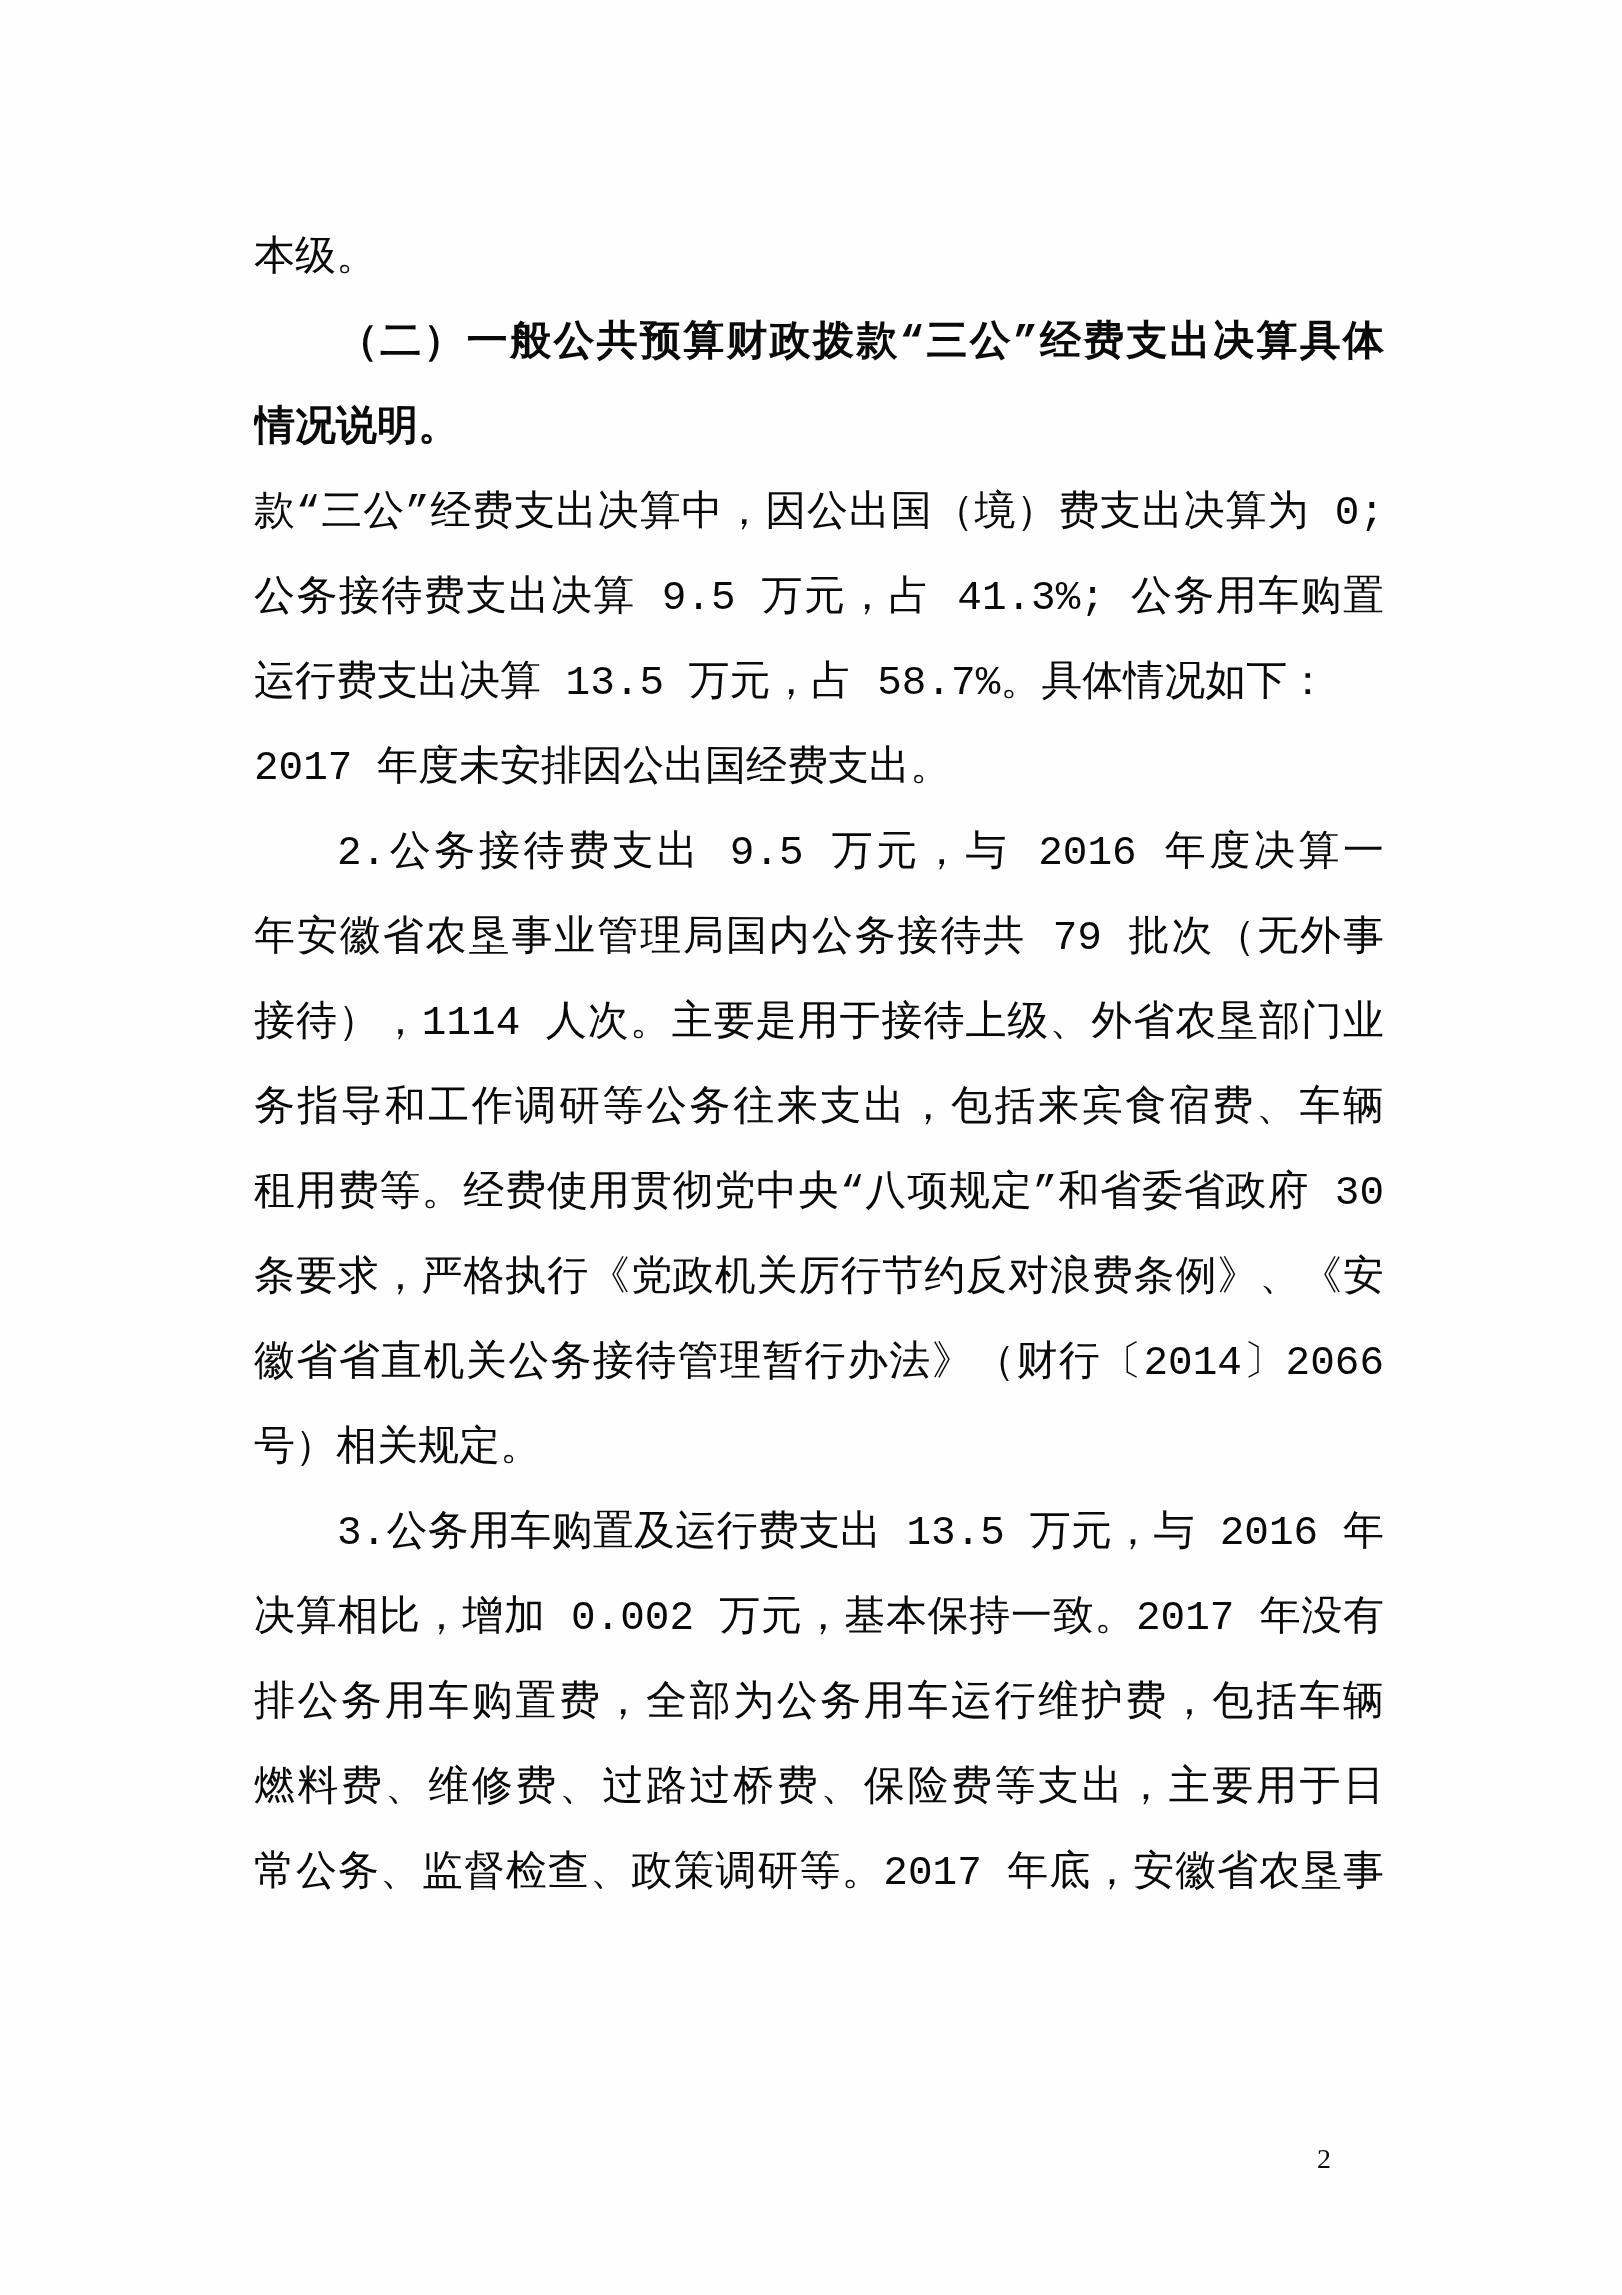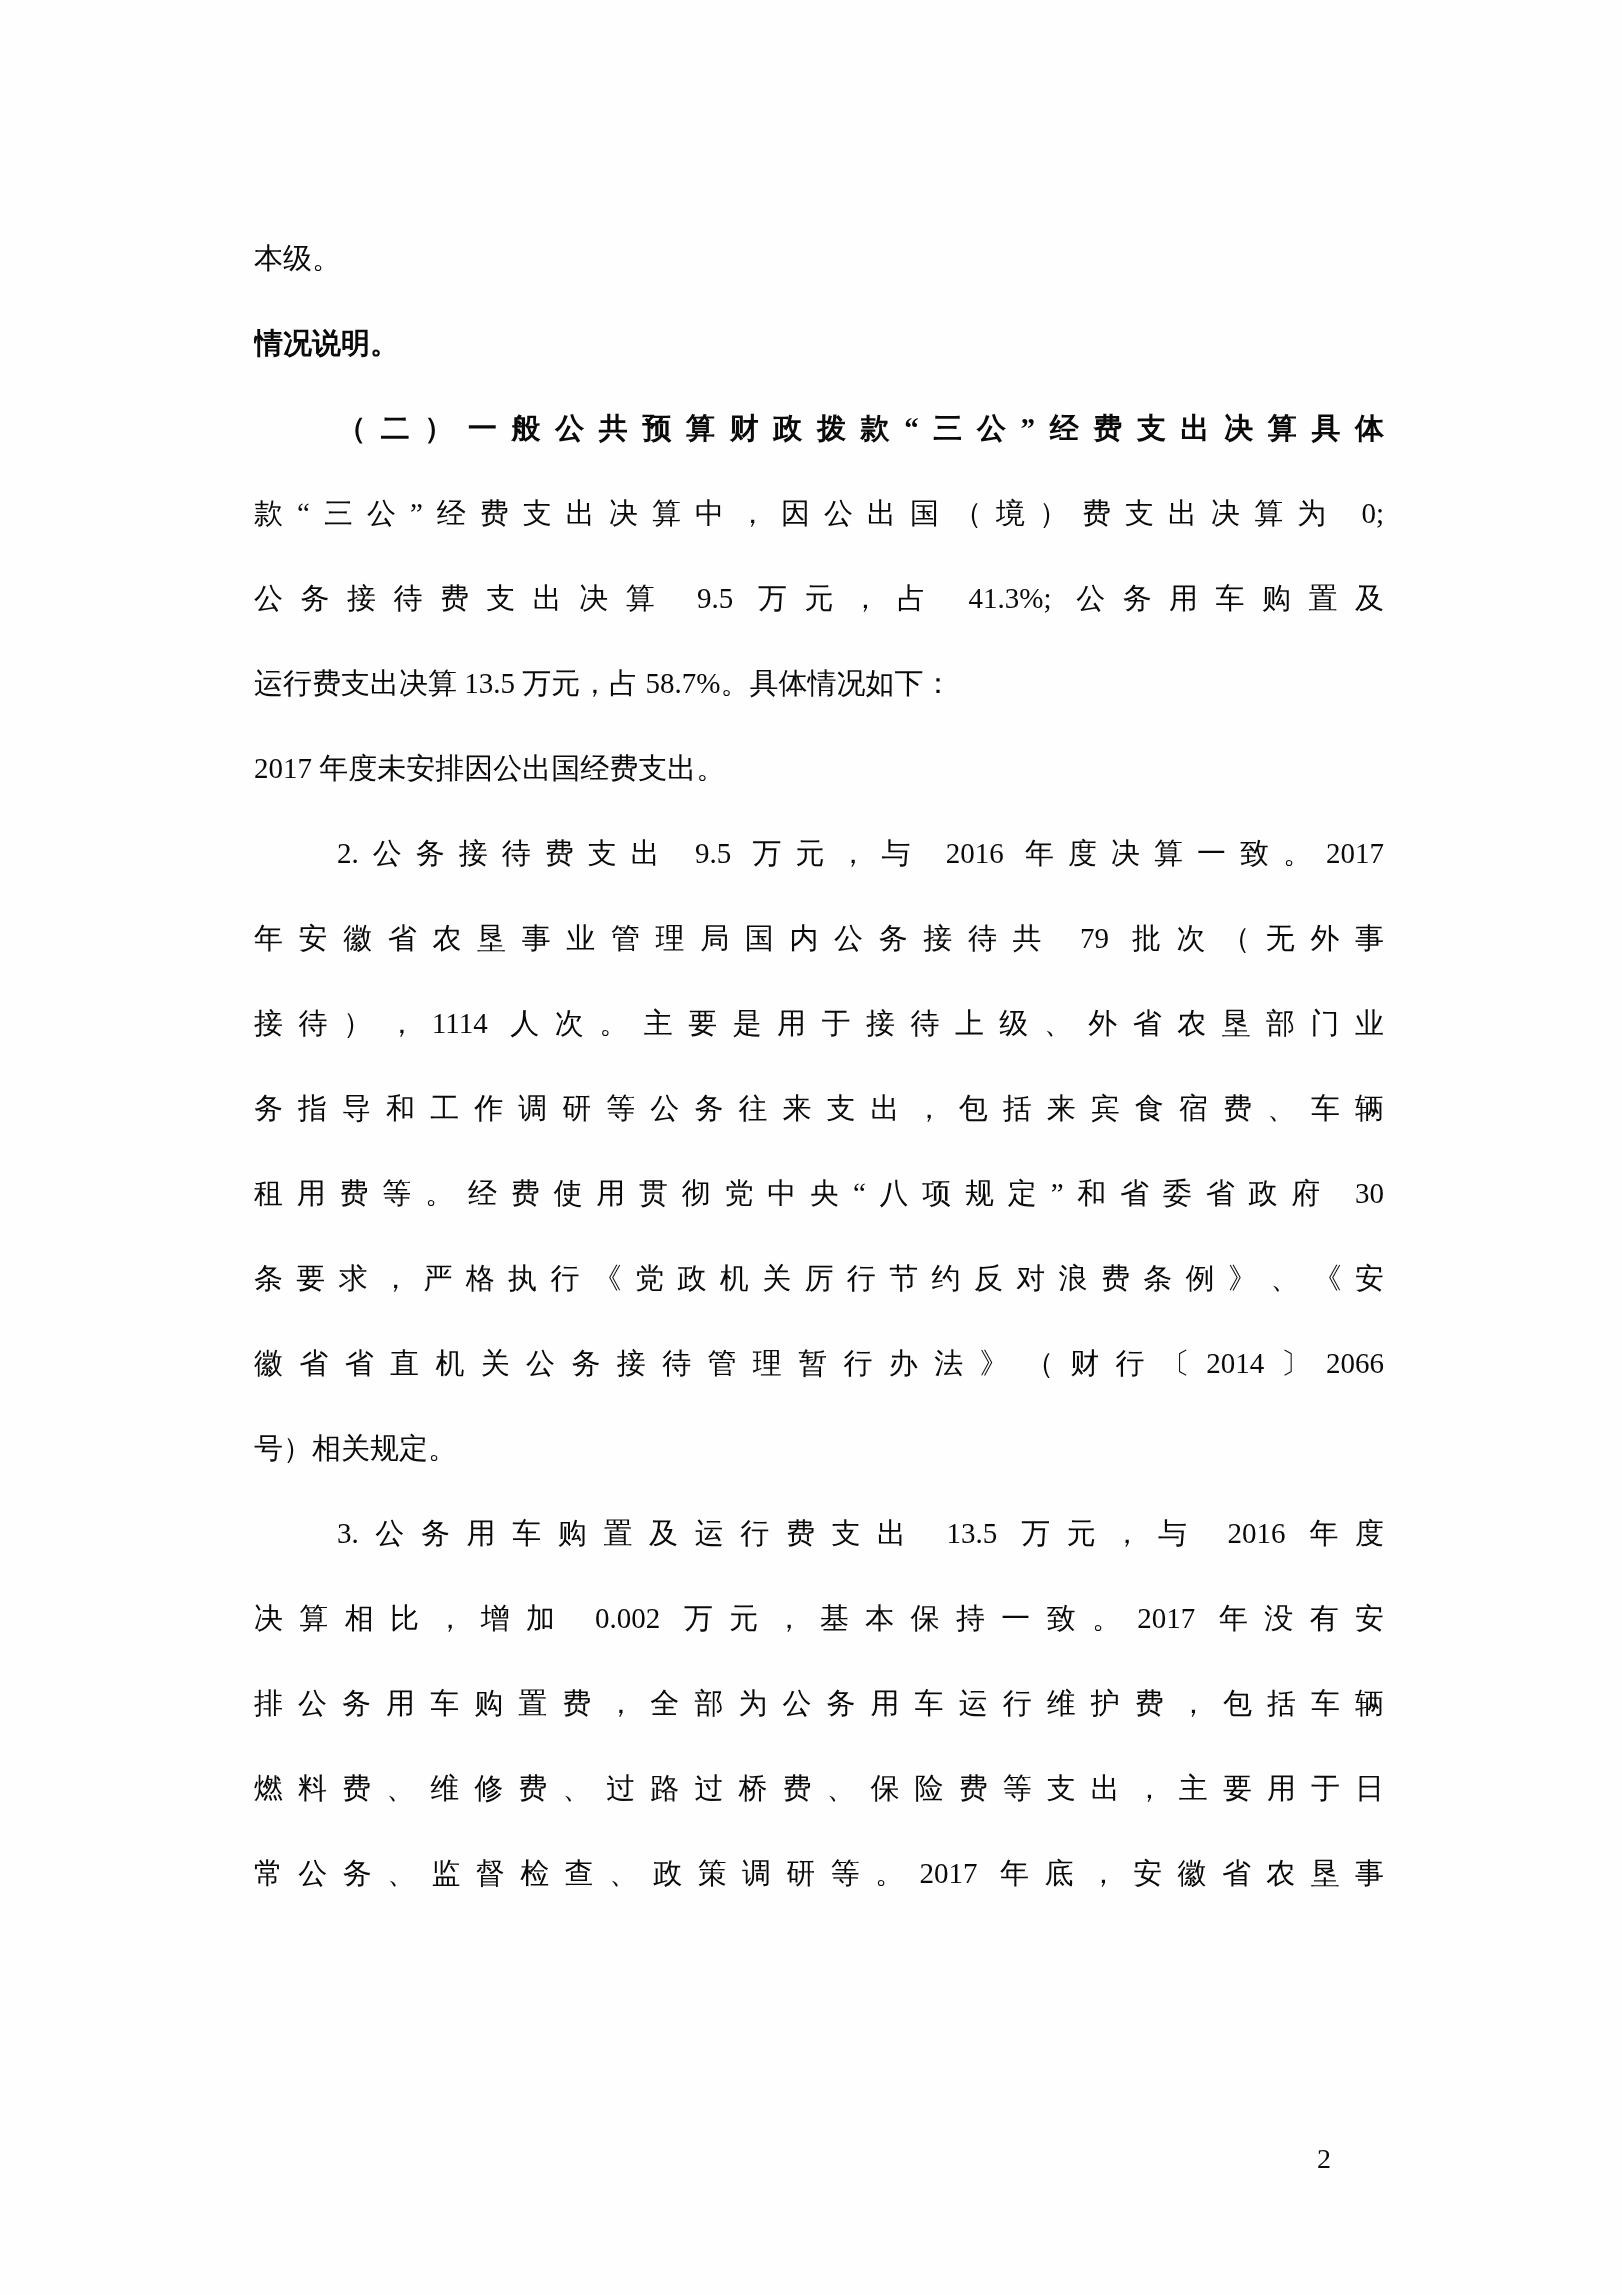--- a/index.html
+++ b/index.html
@@ -16,25 +16,26 @@
     font-family: "Liberation Serif", serif;
     overflow: hidden;
   }
   .content {
     position: absolute;
     left: 254px;
     top: 216px;
     width: 1130px;
   }
   .line {
-    font-size: 29px;
+    font-size: 41px;
     line-height: 85px;
     height: 85px;
     white-space: nowrap;
     overflow: hidden;
+    font-family: Liberation Mono, monospace;
   }
   .line.j {
     white-space: normal;
     text-align: justify;
     text-align-last: justify;
     text-justify: inter-ideograph;
   }
   .line.ind {
     text-indent: 83px;
   }
@@ -49,22 +50,22 @@
     line-height: 1;
     color: #0a0a0a;
   }
 </style>
 </head>
 <body>
 
 <div class="page">
   <div class="content">
     <div class="line">本级。</div>
+    <div class="line ind b j">（二）一般公共预算财政拨款“三公”经费支出决算具体</div>
     <div class="line b">情况说明。</div>
-    <div class="line ind b j">（二）一般公共预算财政拨款“三公”经费支出决算具体</div>
     <div class="line j">款“三公”经费支出决算中，因公出国（境）费支出决算为 0;</div>
     <div class="line j">公务接待费支出决算 9.5 万元，占 41.3%; 公务用车购置及</div>
     <div class="line">运行费支出决算 13.5 万元，占 58.7%。具体情况如下：</div>
     <div class="line">2017 年度未安排因公出国经费支出。</div>
     <div class="line ind j">2.公务接待费支出 9.5 万元，与 2016 年度决算一致。2017</div>
     <div class="line j">年安徽省农垦事业管理局国内公务接待共 79 批次（无外事</div>
     <div class="line j">接待），1114 人次。主要是用于接待上级、外省农垦部门业</div>
     <div class="line j">务指导和工作调研等公务往来支出，包括来宾食宿费、车辆</div>
     <div class="line j">租用费等。经费使用贯彻党中央“八项规定”和省委省政府 30</div>
     <div class="line j">条要求，严格执行《党政机关厉行节约反对浪费条例》、《安</div>

